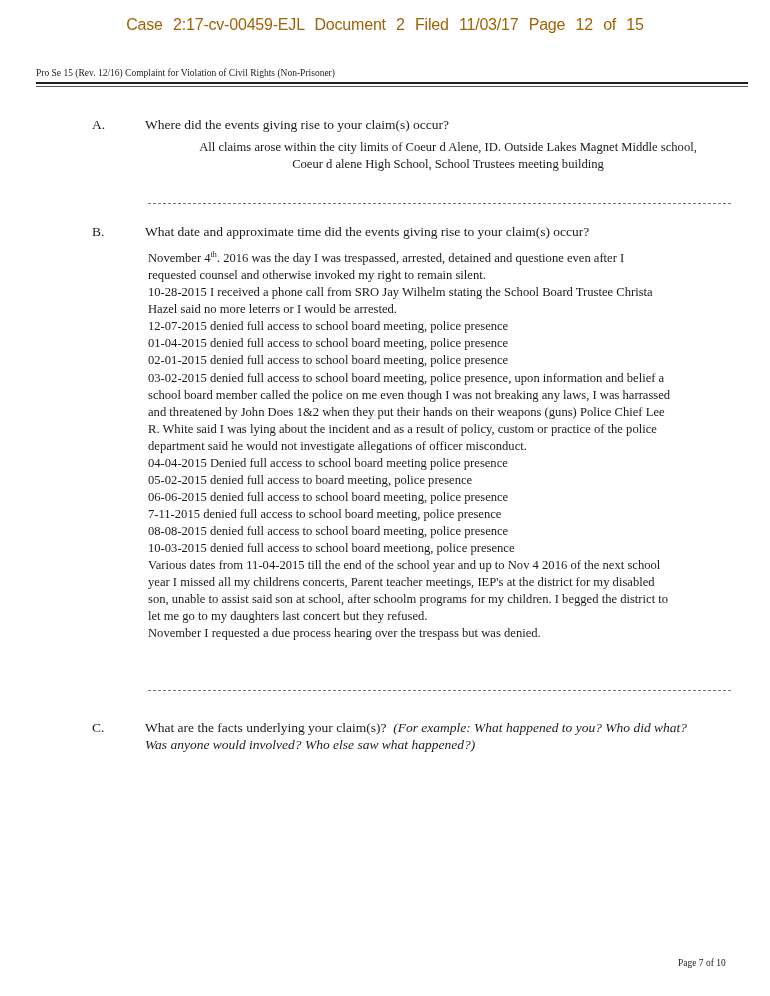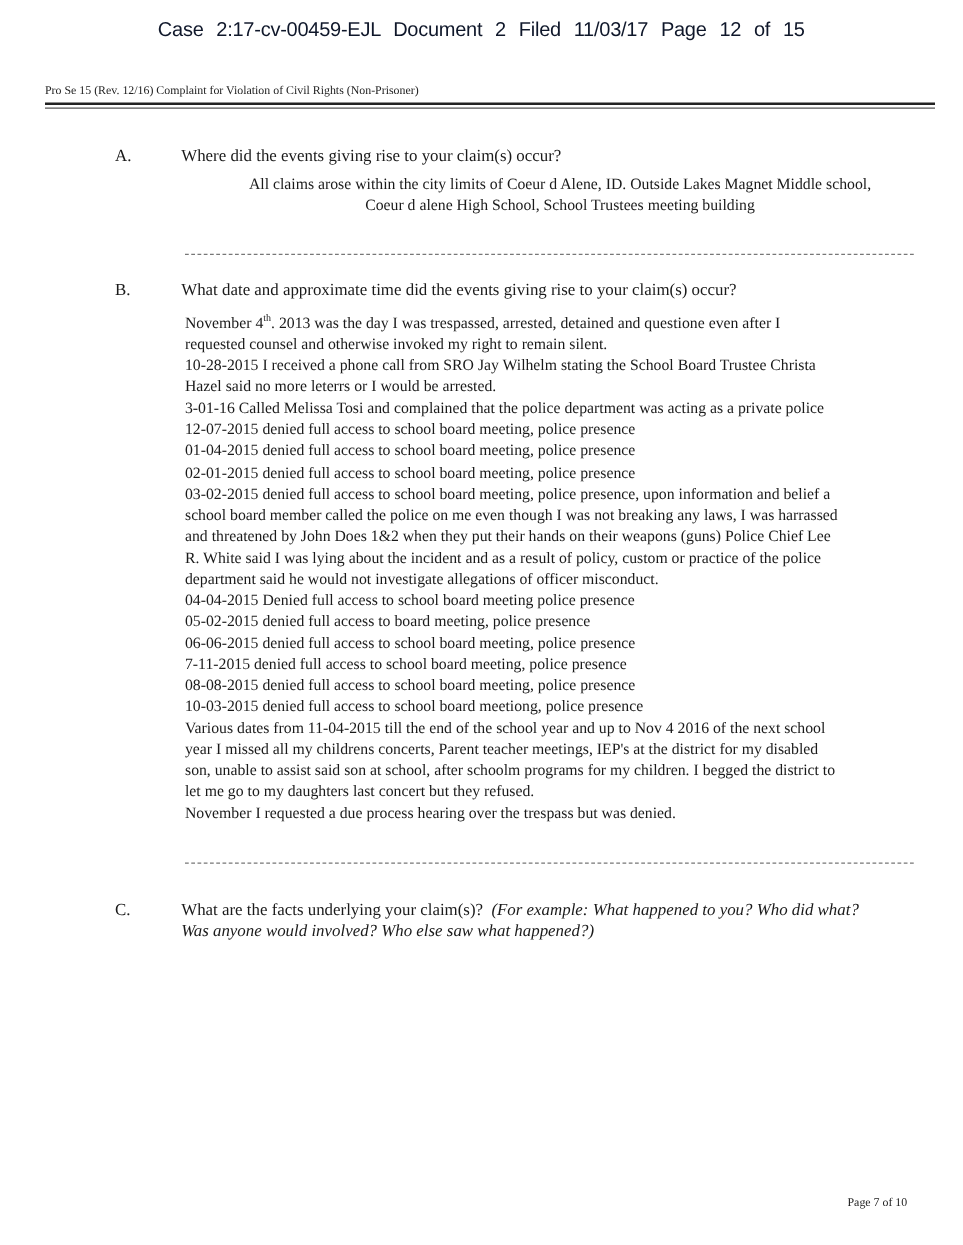--- a/index.html
+++ b/index.html
@@ -2,21 +2,21 @@
 <html><head>
 <meta charset="utf-8">
 <style>
   html, body { margin: 0; padding: 0; background: #ffffff; }
   body {
     width: 770px; height: 996px; position: relative; overflow: hidden;
     font-family: "Liberation Serif", serif; color: #1a1a1a;
   }
   .stamp {
     position: absolute; top: 16px; left: 0; width: 770px; text-align: center;
-    font-family: "Liberation Sans", sans-serif; font-size: 16px; color: #0f172a;
+    font-family: "Liberation Sans", sans-serif; font-size: 16px; color: #a16207;
     letter-spacing: -0.2px; word-spacing: 6px;
   }
   .form-id {
     position: absolute; top: 68px; left: 36px;
     font-size: 9.5px; color: #222;
   }
   .header-rule {
     position: absolute; top: 82px; left: 36px; width: 712px; height: 2px;
     border-top: 2px solid #222; border-bottom: 1px solid #555;
   }
@@ -60,25 +60,24 @@
     <p>All claims arose within the city limits of Coeur d Alene, ID. Outside Lakes Magnet Middle school,</p>
     <p>Coeur d alene High School, School Trustees meeting building</p>
   </div>
   <div class="dotted-rule" style="top:203px;"></div>
 </div>
 
 <div class="section">
   <div class="section-letter" style="top:224px;">B.</div>
   <div class="question" style="top:223px;">What date and approximate time did the events giving rise to your claim(s) occur?</div>
   <div class="answer" style="top:246px;">
-    <p><span>November 4</span><sup style="font-size:8px;">th</sup><span>. 2013 was the day I was trespassed, arrested, detained and questione even after I</span></p>
+    <p><span>November 4</span><sup style="font-size:8px;">th</sup><span>. 2016 was the day I was trespassed, arrested, detained and questione even after I</span></p>
     <p>requested counsel and otherwise invoked my right to remain silent.</p>
     <p>10-28-2015 I received a phone call from SRO Jay Wilhelm stating the School Board Trustee Christa</p>
     <p>Hazel said no more leterrs or I would be arrested.</p>
-    <p>3-01-16 Called Melissa Tosi and complained that the police department was acting as a private police</p>
     <p>12-07-2015 denied full access to school board meeting, police presence</p>
     <p>01-04-2015 denied full access to school board meeting, police presence</p>
     <p>02-01-2015 denied full access to school board meeting, police presence</p>
     <p>03-02-2015 denied full access to school board meeting, police presence, upon information and belief a</p>
     <p>school board member called the police on me even though I was not breaking any laws, I was harrassed</p>
     <p>and threatened by John Does 1&amp;2 when they put their hands on their weapons (guns) Police Chief Lee</p>
     <p>R. White said I was lying about the incident and as a result of policy, custom or practice of the police</p>
     <p>department said he would not investigate allegations of officer misconduct.</p>
     <p>04-04-2015 Denied full access to school board meeting police presence</p>
     <p>05-02-2015 denied full access to board meeting, police presence</p>

